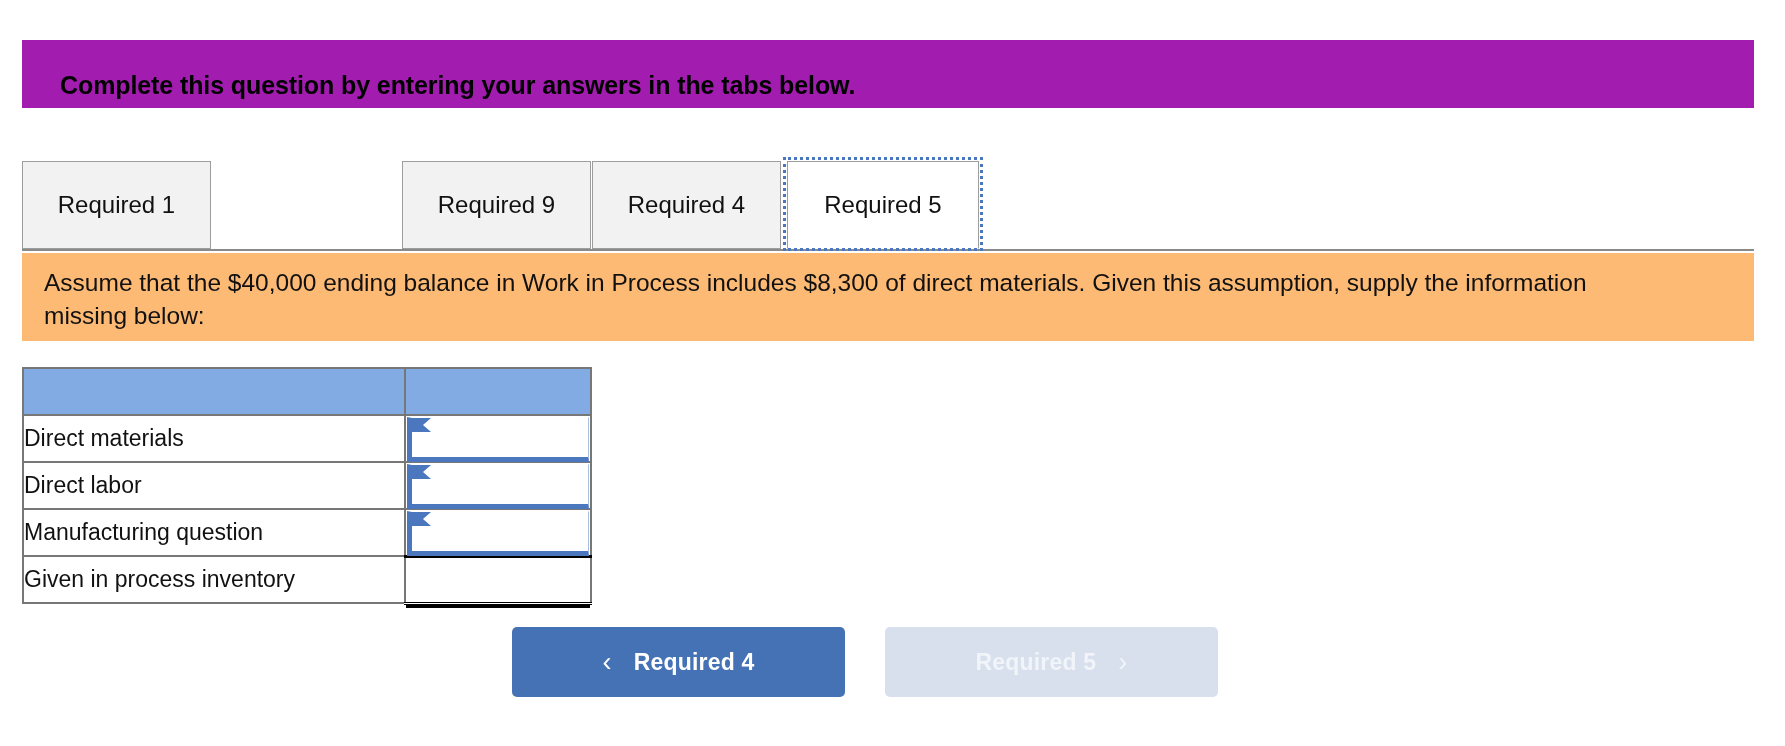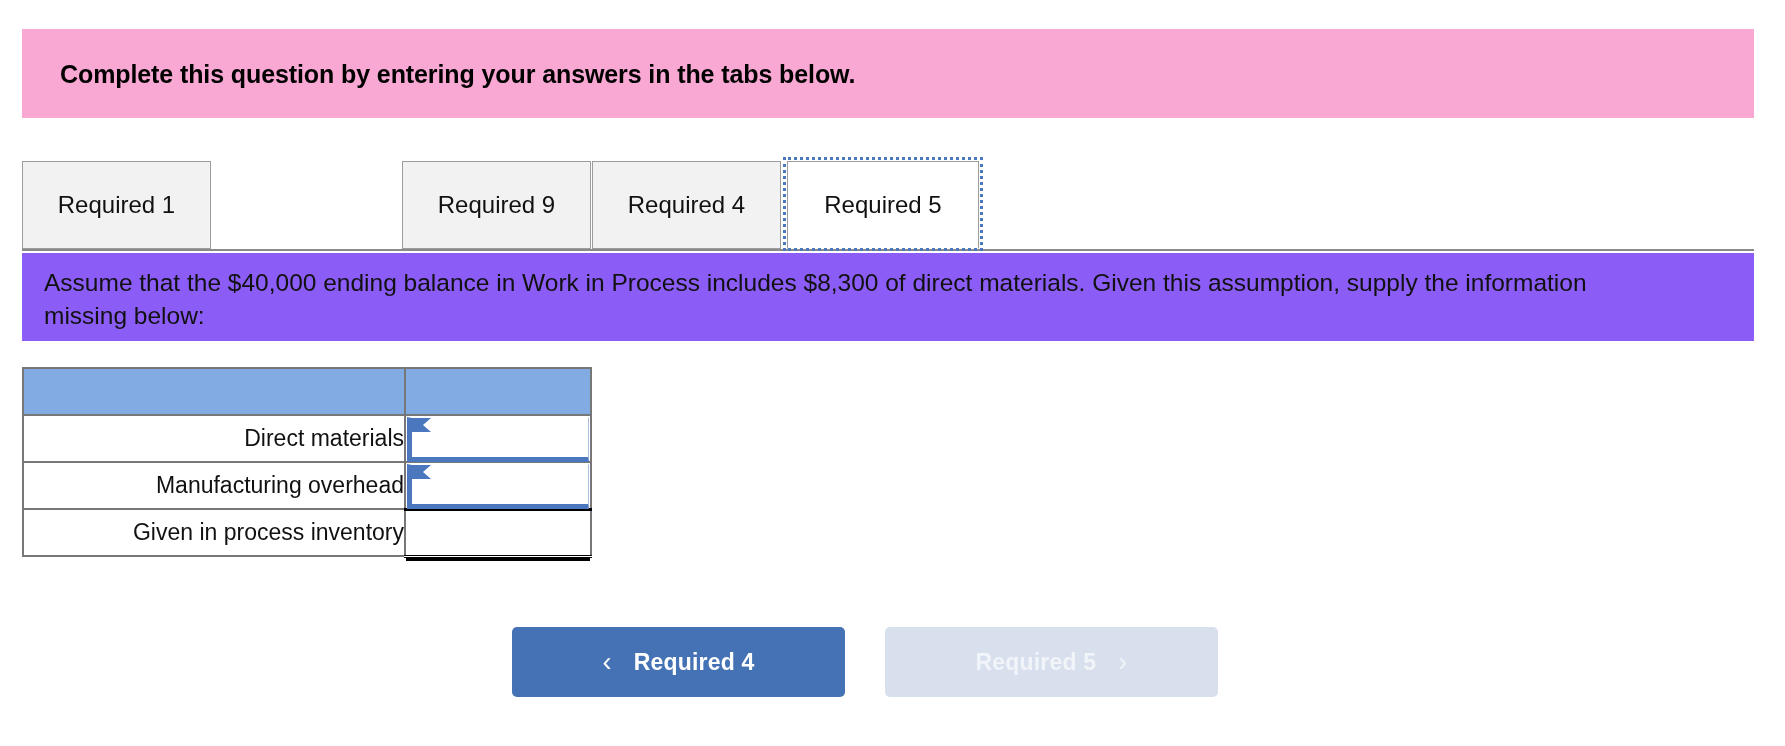--- a/index.html
+++ b/index.html
@@ -18,24 +18,24 @@
   .page {
     position: relative;
     width: 1785px;
     height: 746px;
   }
 
   
   .header-banner {
     position: absolute;
     left: 22px;
-    top: 29px;
+    top: 40px;
     width: 1732px;
-    height: 89px;
-    background: #f9a8d4;
+    height: 68px;
+    background: #a21caf;
     box-sizing: border-box;
   }
   .header-banner-title {
     position: absolute;
     left: 38px;
     top: 31px;
     font-size: 25px;
     font-weight: bold;
     letter-spacing: -0.1px;
     color: #000000;
@@ -89,21 +89,21 @@
   }
   .tab-label { position: relative; z-index: 2; }
 
   
   .instruction-banner {
     position: absolute;
     left: 22px;
     top: 253px;
     width: 1732px;
     height: 88px;
-    background: #8b5cf6;
+    background: #fdba74;
     box-sizing: border-box;
     padding: 13px 22px 0 22px;
   }
   .instruction-text {
     font-size: 24.5px;
     line-height: 33px;
     color: #111111;
     max-width: 1600px;
   }
 
@@ -128,21 +128,20 @@
     background: #81abe2;
     height: 44px;
   }
 
   .label-cell {
     font-size: 23px;
     color: #111111;
     padding: 0 0 0 7px;
     white-space: nowrap;
     vertical-align: middle;
-    text-align: right;
   }
 
   .value-cell {
     background: #ffffff;
     position: relative;
     padding: 0;
   }
 
   
   .cell-input {
@@ -295,23 +294,32 @@
       <tr>
         <td class="label-cell">Direct materials</td>
         <td class="value-cell">
           <div class="cell-input">
             <span class="cell-input-marker"></span>
             <span class="cell-input-text"></span>
           </div>
         </td>
       </tr>
 
-
       <tr>
-        <td class="label-cell">Manufacturing overhead</td>
+        <td class="label-cell">Direct labor</td>
+        <td class="value-cell">
+          <div class="cell-input">
+            <span class="cell-input-marker"></span>
+            <span class="cell-input-text"></span>
+          </div>
+        </td>
+      </tr>
+
+      <tr>
+        <td class="label-cell">Manufacturing question</td>
         <td class="value-cell">
           <div class="cell-input">
             <span class="cell-input-marker"></span>
             <span class="cell-input-text"></span>
           </div>
         </td>
       </tr>
 
       <tr class="total-row">
         <td class="label-cell">Given in process inventory</td>

